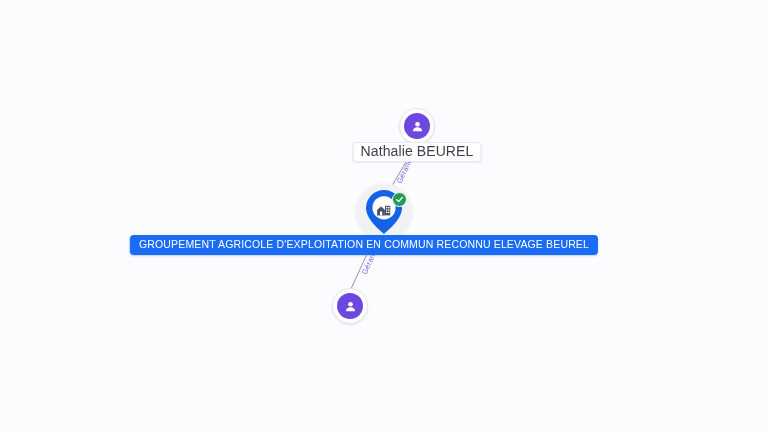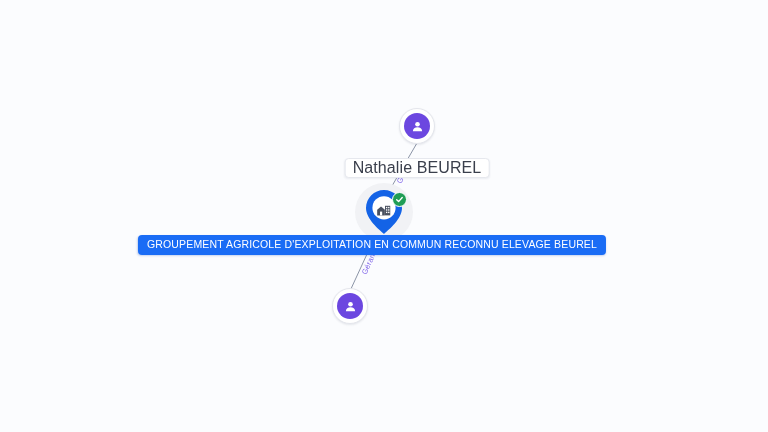--- a/index.html
+++ b/index.html
@@ -62,27 +62,26 @@
   }
   .person-avatar-inner svg { display: block; }
 
   .node-label {
     position: absolute;
     transform: translateX(-50%);
     background: #ffffff;
     border: 1px solid #e6e8ee;
     border-radius: 4px;
     padding: 2px 7px 3px 7px;
-    font-size: 16px;
+    font-size: 14px;
     line-height: 13px;
     color: #3a3f4c;
     white-space: nowrap;
     box-shadow: 0 1px 2px rgba(35,45,80,0.07);
     letter-spacing: 0.1px;
-    margin-top: 16px;
   }
 
   
   .company-node {
     position: absolute;
     width: 0; height: 0;
   }
   .company-halo {
     position: absolute;
     left: -29px;
@@ -207,21 +206,21 @@
         <rect x="6.5" y="13.2" width="3" height="5.2" fill="#ffffff"></rect>
       </svg>
     </div>
     <div class="verified-badge">
       <svg width="9" height="9" viewBox="0 0 24 24" fill="none" stroke="#ffffff" stroke-width="3.6" stroke-linecap="round" stroke-linejoin="round">
         <path d="M4.5 12.6 L9.6 17.6 L19.3 6.8"></path>
       </svg>
     </div>
   </div>
 
-  <div class="company-banner" style="left:372px; top:235px;">GROUPEMENT AGRICOLE D'EXPLOITATION EN COMMUN RECONNU ELEVAGE BEUREL</div>
+  <div class="company-banner" style="left:364px; top:235px;">GROUPEMENT AGRICOLE D'EXPLOITATION EN COMMUN RECONNU ELEVAGE BEUREL</div>
 
   <div class="person-node" style="left:350px; top:306px;">
     <div class="person-avatar-outer">
       <div class="person-avatar-inner">
         <svg width="15" height="15" viewBox="0 0 24 24" fill="#ffffff">
           <circle cx="12" cy="8.3" r="3.7"></circle>
           <path d="M4.6 19.6c0-4.1 3.3-6.5 7.4-6.5s7.4 2.4 7.4 6.5z"></path>
         </svg>
       </div>
     </div>

